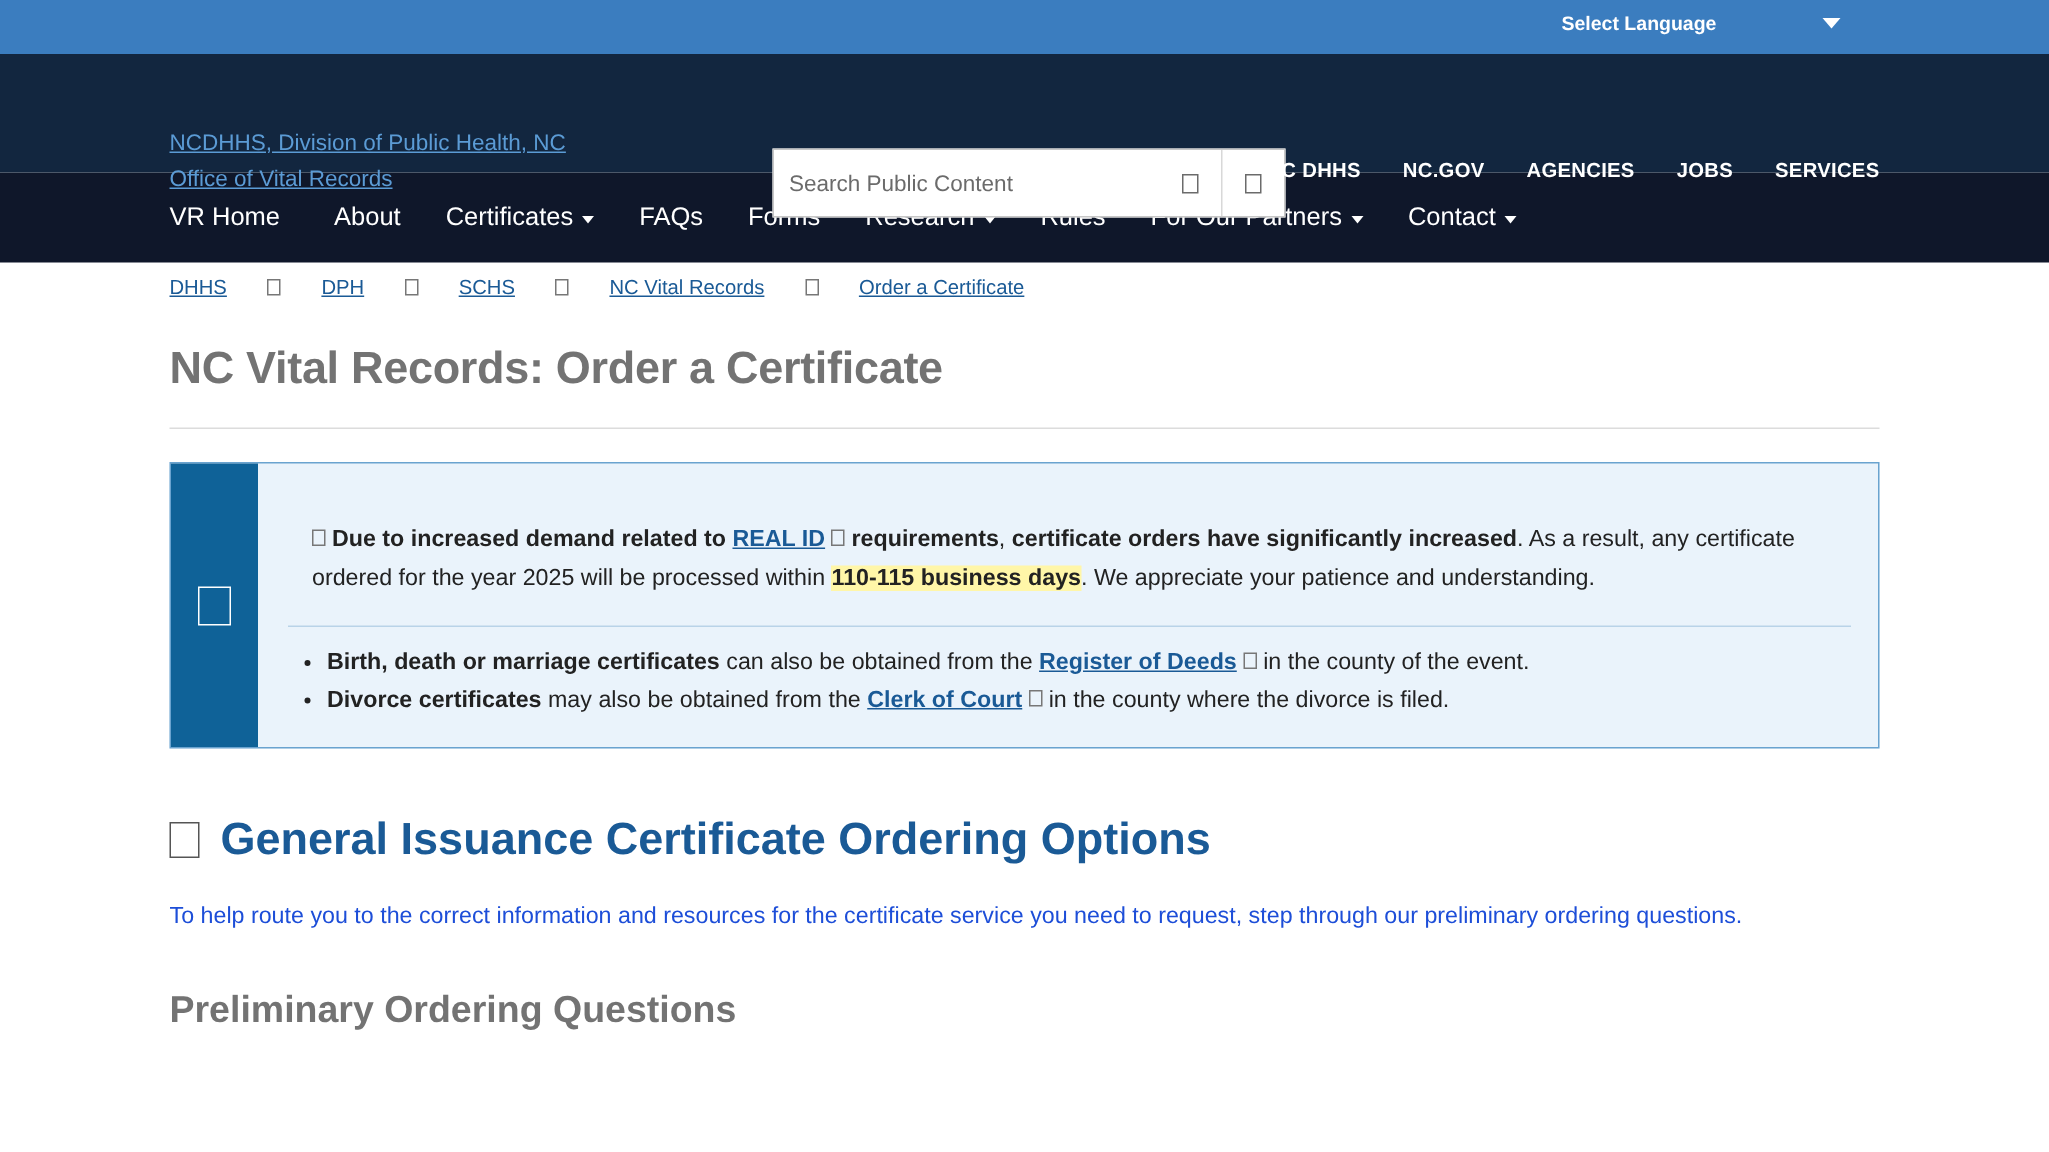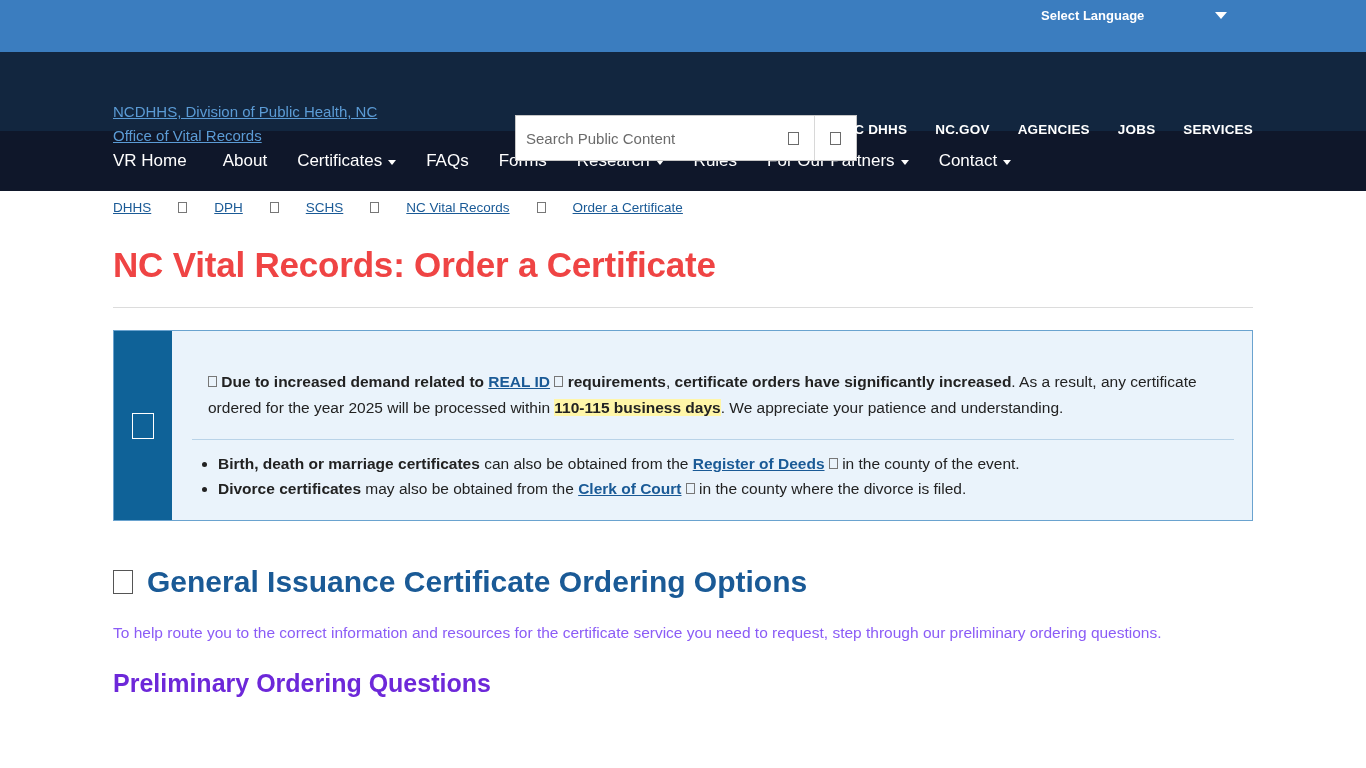--- a/index.html
+++ b/index.html
@@ -6,21 +6,21 @@
   html, body {
     margin: 0; padding: 0;
     width: 1366px; height: 768px;
     background: #ffffff;
     font-family: "Liberation Sans", sans-serif;
     overflow: hidden;
   }
 
   
   .lang-bar {
-    height: 52px;
+    height: 36px;
     background: #3b7dbf;
     display: flex;
     align-items: center;
     justify-content: center;
     position: relative;
   }
   .lang-widget {
     display: flex;
     align-items: center;
     gap: 0px;
@@ -159,23 +159,23 @@
   }
   .bc-sep {
     display: inline-block;
     width: 9px; height: 11px;
     border: 1px solid #777;
   }
 
   
   .page-title {
     margin: 30px 0 0 0;
-    font-size: 35px;
-    font-weight: bold;
-    color: #ef4444;
+    font-size: 30px;
+    font-weight: bold;
+    color: #737373;
     letter-spacing: -0.2px;
   }
   .title-rule {
     margin-top: 22px;
     border-top: 1px solid #dcdcdc;
   }
 
   
   .alert {
     margin-top: 22px;
@@ -252,28 +252,28 @@
   }
   .h2 .sq {
     width: 20px; height: 24px;
     border: 1px solid #555;
     display: inline-block;
   }
   .body-p {
     margin: 22px 0 0 0;
     font-size: 15.5px;
     line-height: 24px;
-    color: #8b5cf6;
+    color: #1d4ed8;
     max-width: 1140px;
   }
   .h3 {
-    margin: 24px 0 0 0;
+    margin: 36px 0 0 0;
     font-size: 25px;
     font-weight: bold;
-    color: #6d28d9;
+    color: #737373;
   }
 </style>
 </head>
 <body>
 
 <div class="lang-bar">
   <div class="lang-widget">
     <span class="lang-label">Select Language</span>
     <span class="lang-caret"></span>
   </div>

